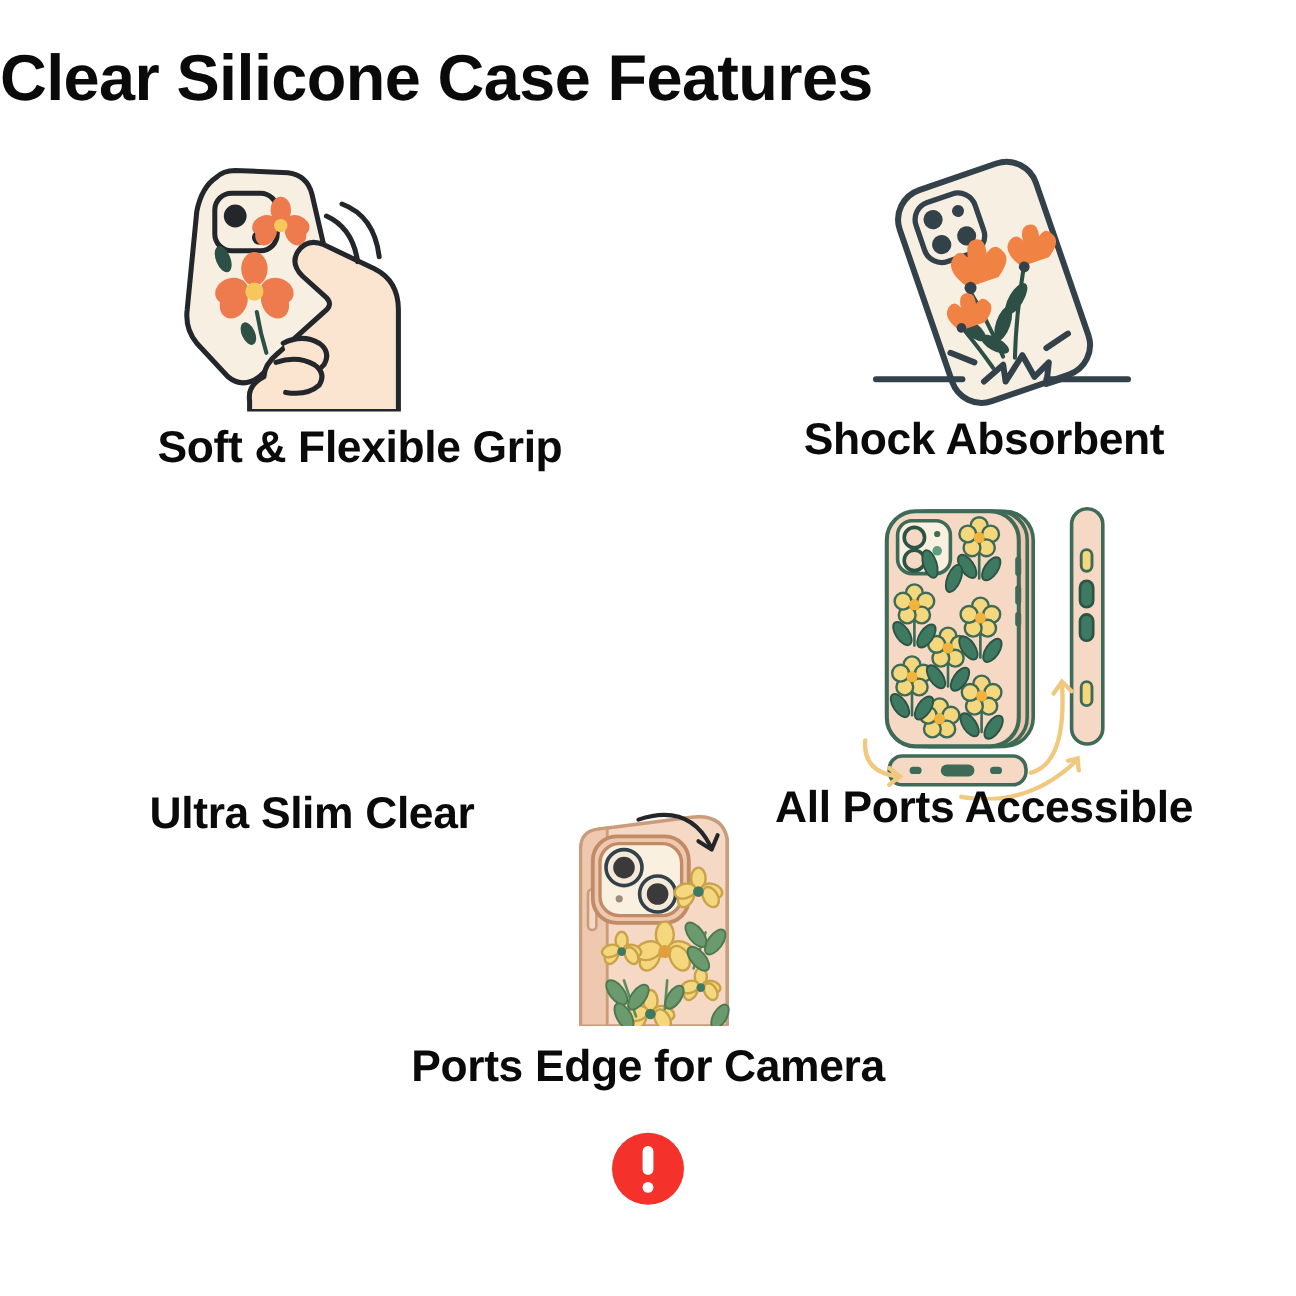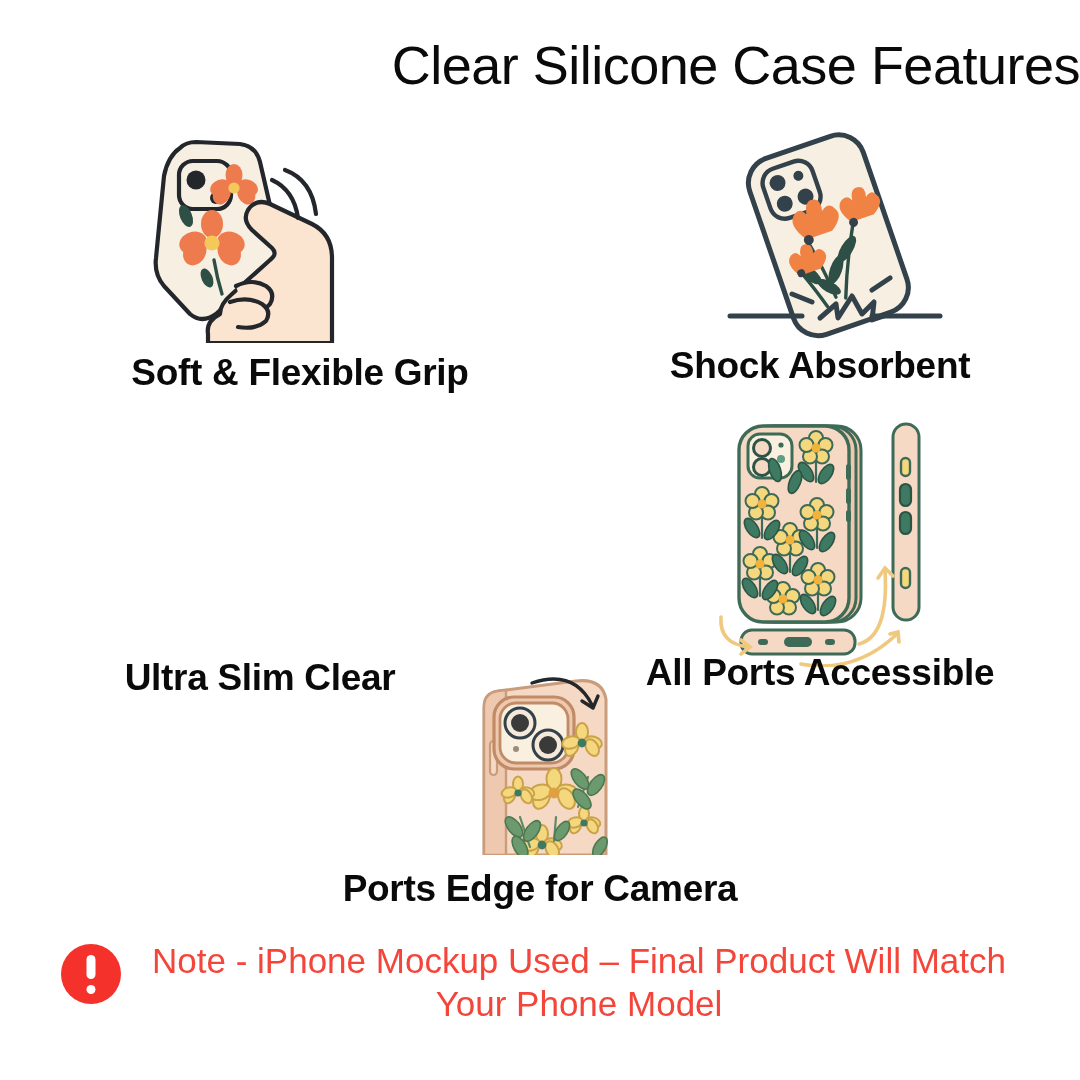--- a/index.html
+++ b/index.html
@@ -4,22 +4,22 @@
 <style>
   html,body{margin:0;padding:0;}
   body{
     width:1080px;height:1080px;background:#ffffff;
     font-family:"Liberation Sans", sans-serif;
     overflow:hidden;position:relative;
   }
   .page{position:relative;width:1080px;height:1080px;}
 
   .title{
-    position:absolute;top:34px;left:0;width:1080px;text-align:right;
-    font-size:54px;font-weight:normal;color:#0a0a0a;letter-spacing:-0.5px;
+    position:absolute;top:34px;left:0;width:1080px;text-align:left;
+    font-size:54px;font-weight:bold;color:#0a0a0a;letter-spacing:-0.5px;
   }
   .art{position:absolute;}
   .flabel{
     position:absolute;text-align:center;
     font-size:37px;font-weight:bold;color:#0a0a0a;
     white-space:nowrap;letter-spacing:-0.3px;
   }
 
   
   #art-grip   {left:120px; top:118px;  width:270px; height:225px;}
@@ -385,16 +385,15 @@
       </g>
     </svg>
   </div>
   <div class="flabel" id="lbl-camera">Ports Edge for Camera</div>
 
   <div class="note">
     <div class="note-icon">
       <div class="bang"></div>
       <div class="dot"></div>
     </div>
-    <div class="note-text">Note - iPhone Mockup Used – Final Product Will Match Your Phone Model</div>
   </div>
 
 </div>
 
 </body></html>

